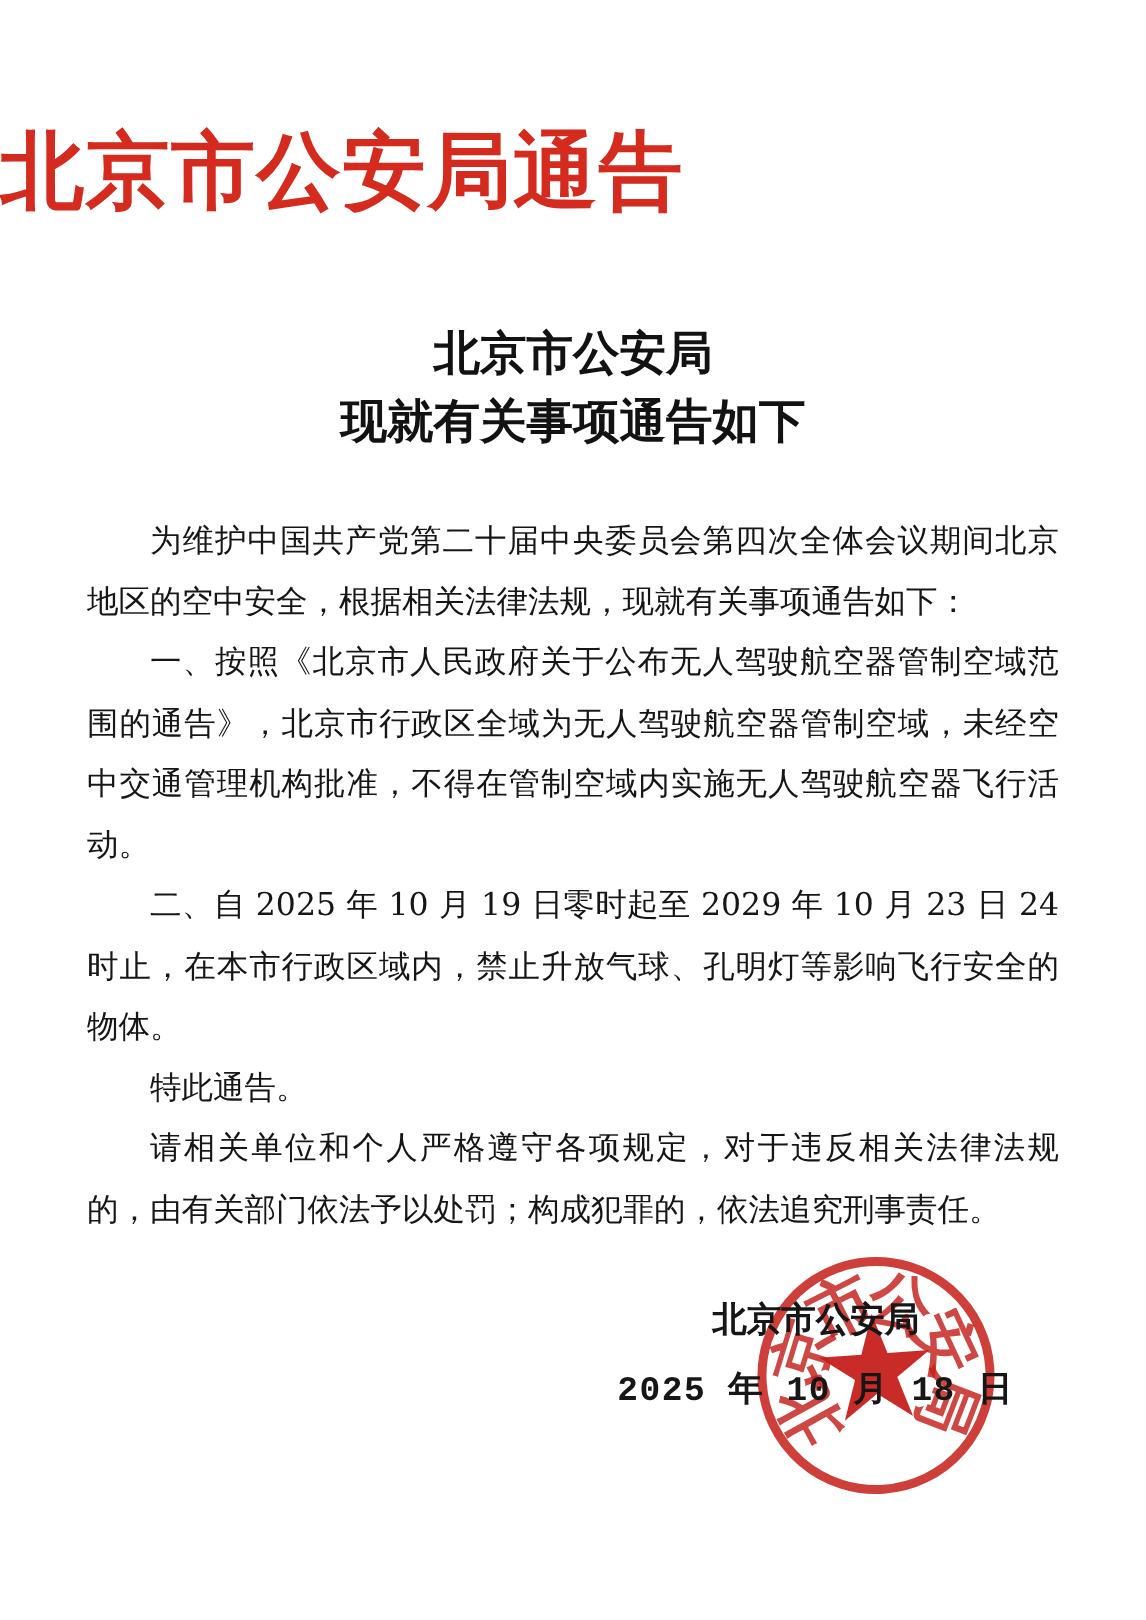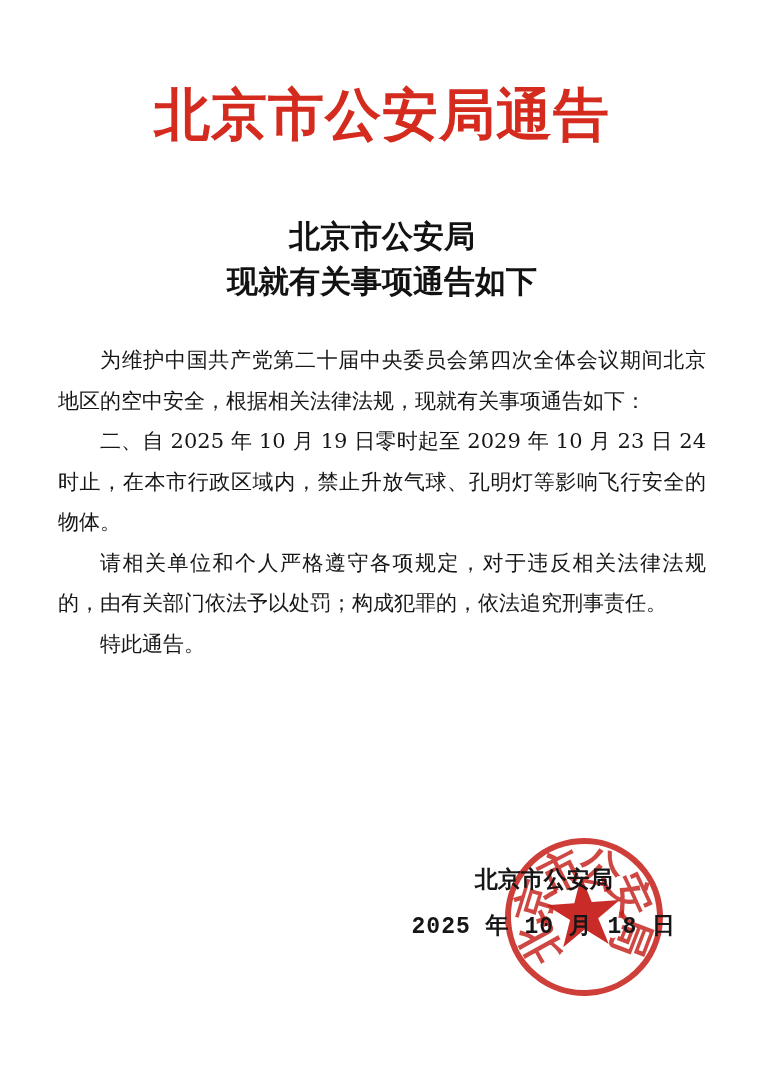--- a/index.html
+++ b/index.html
@@ -9,21 +9,20 @@
     font-family: "DejaVu Serif", serif;
     position: relative;
     overflow: hidden;
     color: #111111;
   }
   .page { position: absolute; inset: 0; }
 
   .banner-title {
     margin: 0;
     padding-top: 82px;
-    text-align: center;
     font-size: 56px;
     line-height: 1.15;
     font-weight: bold;
     color: #d42b1e;
     letter-spacing: 1px;
   }
 
   .doc-heading {
     margin-top: 68px;
     text-align: center;
@@ -97,23 +96,24 @@
 
   <h1 class="banner-title">北京市公安局通告</h1>
 
   <div class="doc-heading">
     <div>北京市公安局</div>
     <div>现就有关事项通告如下</div>
   </div>
 
   <div class="body-text">
     <p>为维护中国共产党第二十届中央委员会第四次全体会议期间北京地区的空中安全，根据相关法律法规，现就有关事项通告如下：</p>
+    <p>一、按照《北京市人民政府关于公布无人驾驶航空器管制空域范围的通告》，北京市行政区全域为无人驾驶航空器管制空域，未经空中交通管理机构批准，不得在管制空域内实施无人驾驶航空器飞行活动。</p>
     <p>二、自 2025 年 10 月 19 日零时起至 2029 年 10 月 23 日 24 时止，在本市行政区域内，禁止升放气球、孔明灯等影响飞行安全的物体。</p>
+    <p>特此通告。</p>
     <p>请相关单位和个人严格遵守各项规定，对于违反相关法律法规的，由有关部门依法予以处罚；构成犯罪的，依法追究刑事责任。</p>
-    <p>特此通告。</p>
   </div>
 
   <div class="seal">
     <div class="seal-ring"></div>
     <span class="seal-star">★</span>
     <span class="seal-char" style="--a:-115deg">北</span>
     <span class="seal-char" style="--a:-69deg">京</span>
     <span class="seal-char" style="--a:-23deg">市</span>
     <span class="seal-char" style="--a:23deg">公</span>
     <span class="seal-char" style="--a:69deg">安</span>

